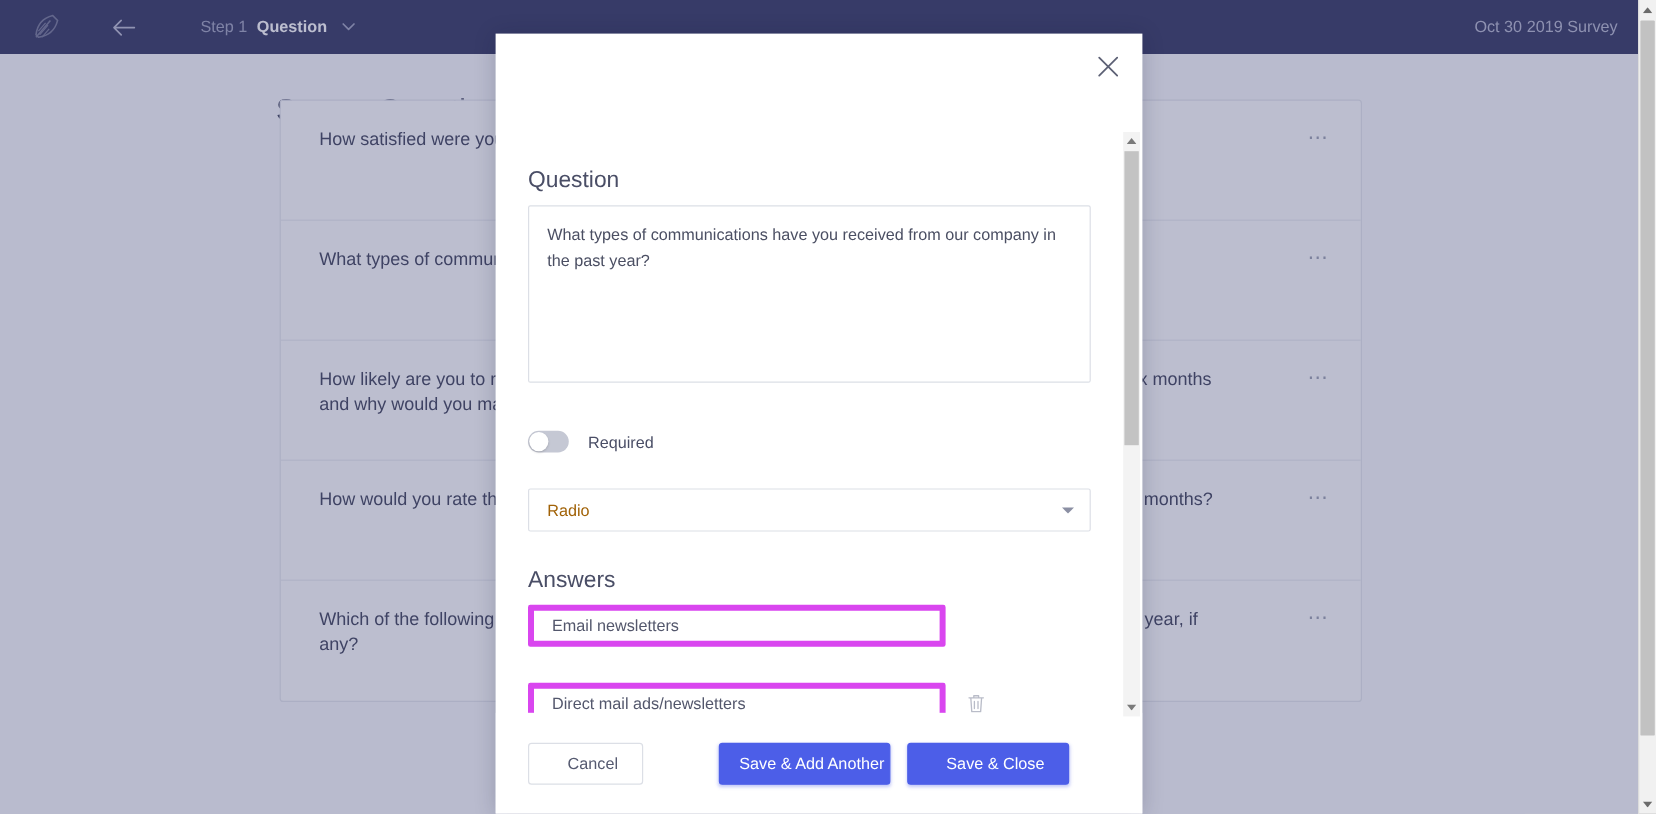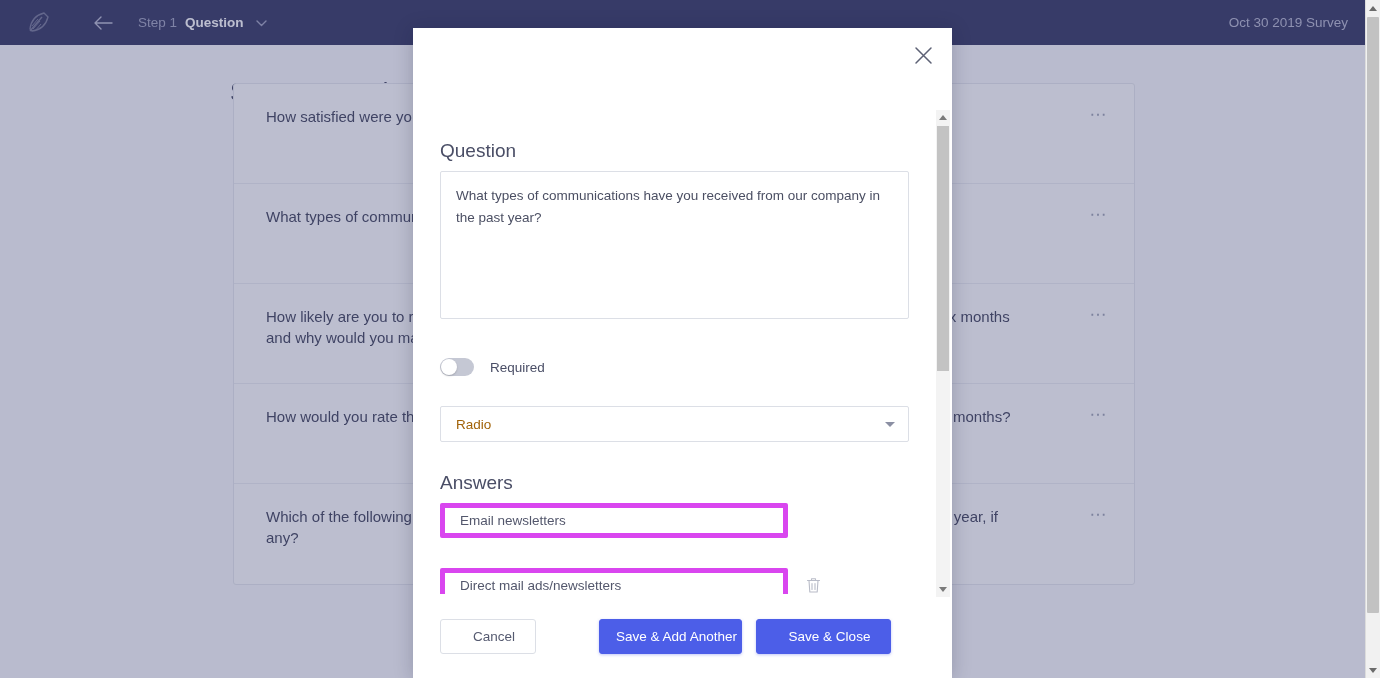--- a/index.html
+++ b/index.html
@@ -51,21 +51,21 @@
     line-height: 1;
     cursor: pointer;
   }
   .bc-wrap {
     margin-left: 22px;
     display: flex;
     align-items: center;
     gap: 8px;
     font-size: 13.5px;
   }
-  .bc-step { color: #9fa3c4; }
+  .bc-step { color: #9fa3c4; margin-left: 29px; }
   .bc-current { color: #ffffff; font-weight: bold; }
   .bc-caret {
     color: #9fa3c4;
     font-size: 11px;
     margin-left: 4px;
     cursor: pointer;
   }
   #survey-name {
     margin-left: auto;
     color: #b6b9d4;

